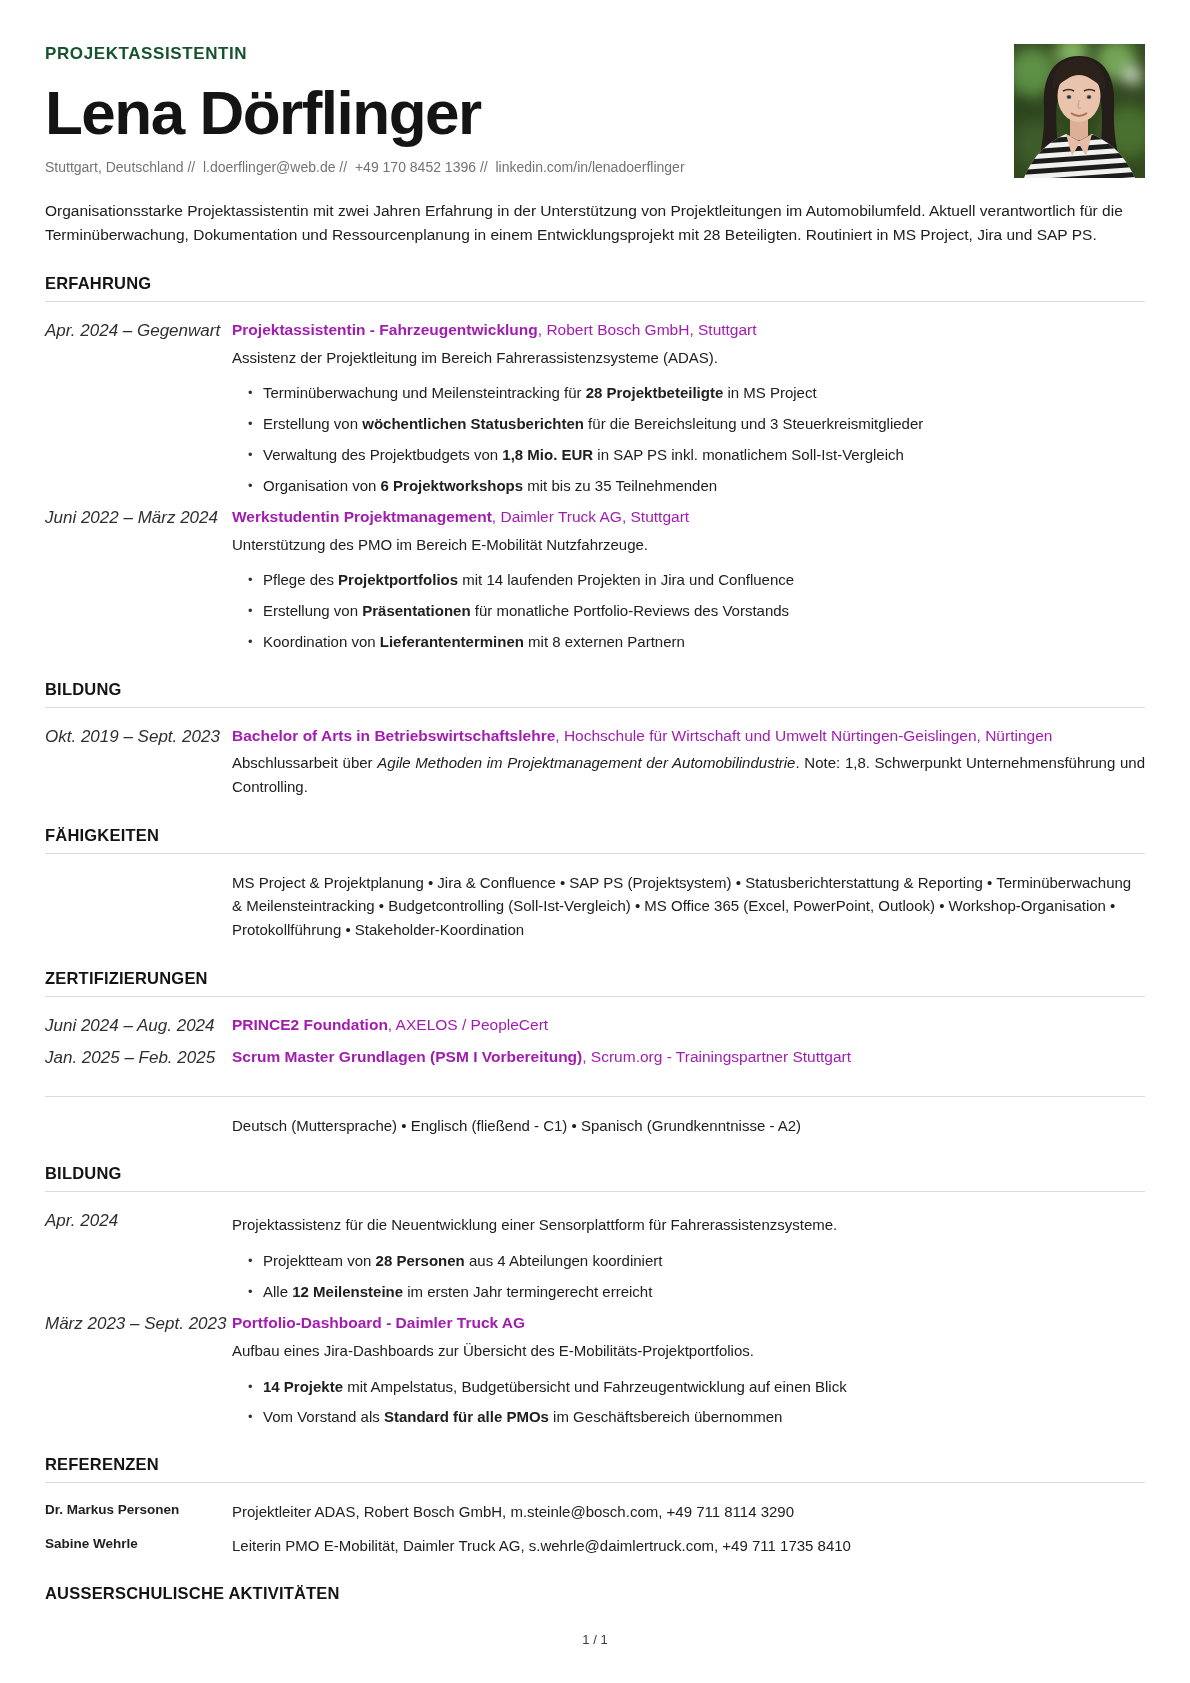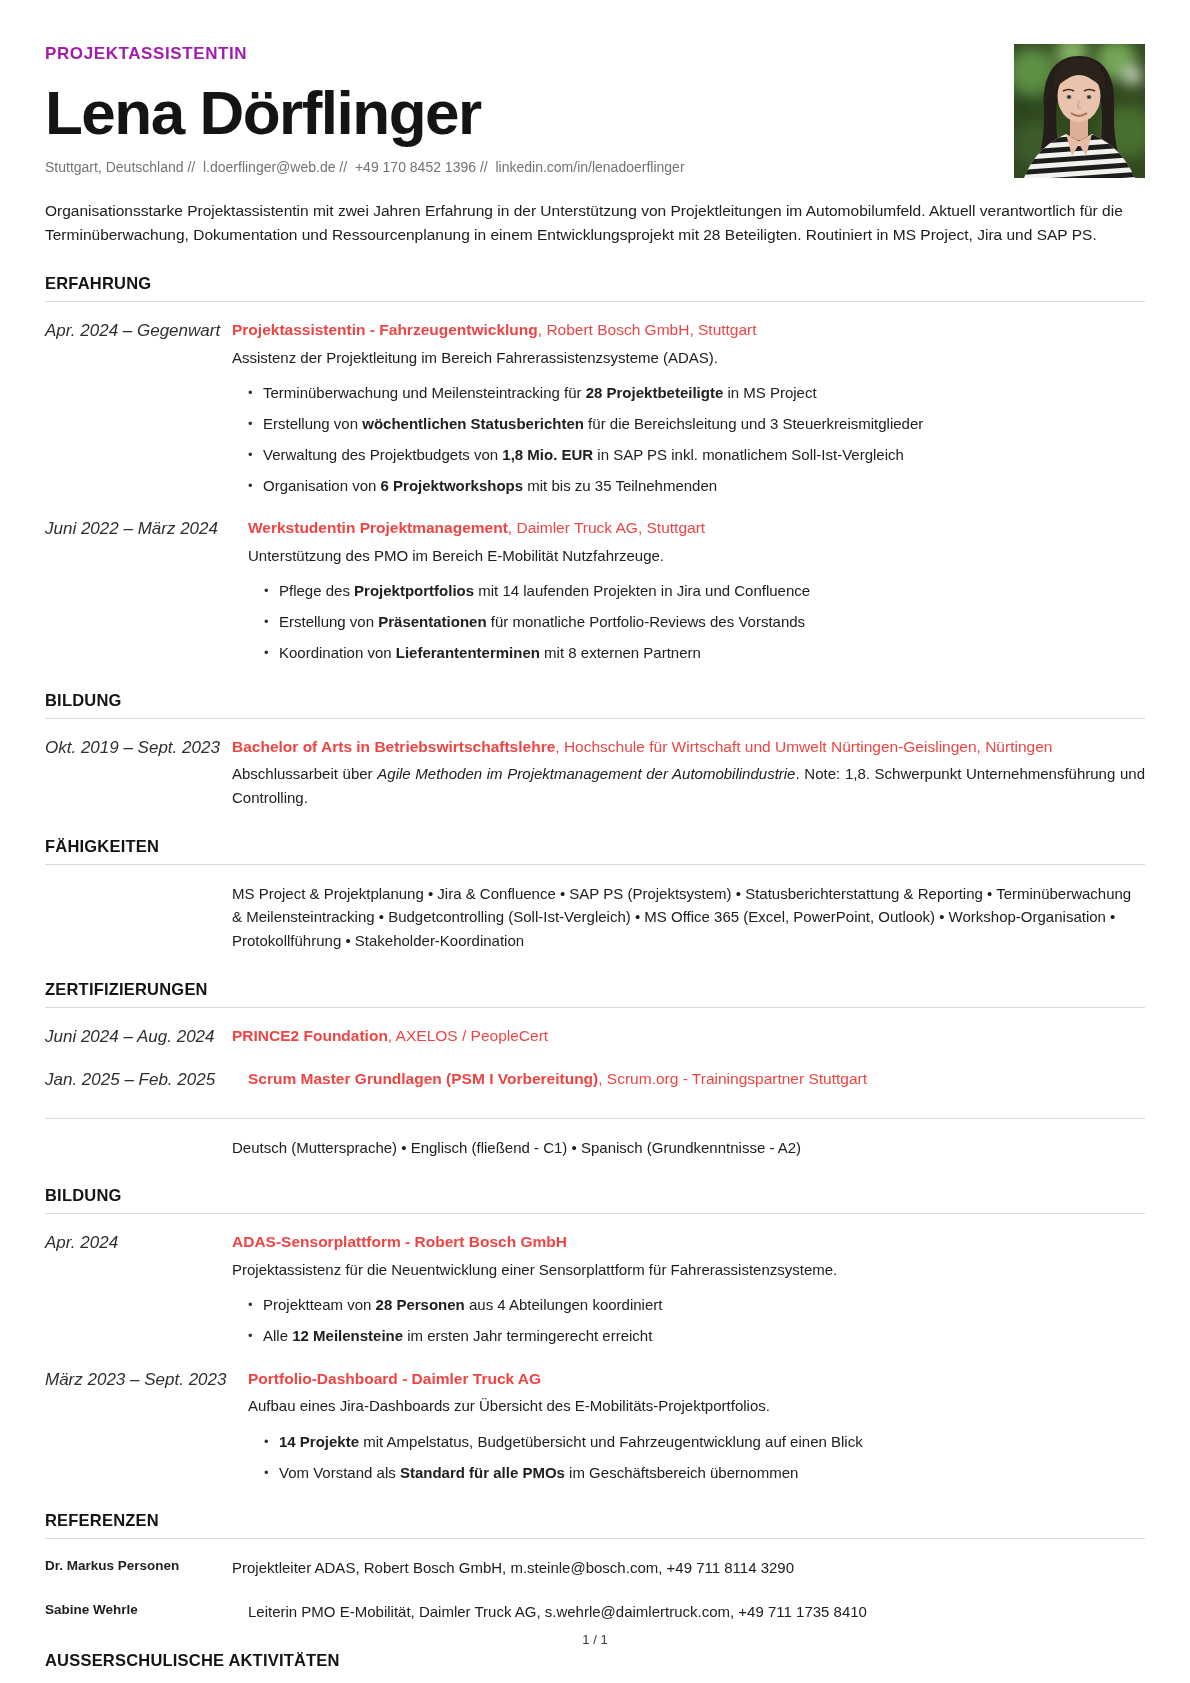--- a/index.html
+++ b/index.html
@@ -12,21 +12,21 @@
     overflow: hidden;
   }
   .page {
     position: relative;
     width: 1190px; height: 1683px;
     padding: 44px 45px 0 45px;
   }
   
   .overline {
     font-size: 17px; font-weight: 700; letter-spacing: 0.6px;
-    color: #a21caf;
+    color: #14532d;
   }
   .name {
     margin: 16px 0 0 0;
     font-size: 62px; font-weight: 700; letter-spacing: -1.5px;
     color: #141414; line-height: 1.05;
   }
   .contact {
     margin-top: 14px;
     font-size: 14px; color: #737373;
     white-space: pre-wrap;
@@ -45,26 +45,26 @@
   }
   
   .section { margin-top: 27px; }
   .section h2 {
     margin: 0 0 8px 0;
     font-size: 16.5px; font-weight: 700; letter-spacing: 0.2px;
     color: #141414;
   }
   .rule { border-top: 1px solid #d9d9d9; height: 0; }
   .entry { display: flex; margin-top: 17px; }
-  .entry + .entry { margin-top: 21px; gap: 16px; }
+  .entry + .entry { margin-top: 10px; }
   .col-left { width: 187px; flex: 0 0 187px; padding-top: 2px; }
   .col-left.date { font-style: italic; font-size: 17px; color: #2e2e2e; }
   .col-left.label { font-weight: 700; font-size: 13.5px; color: #1e1e1e; }
   .col-main { flex: 1 1 auto; min-width: 0; }
-  .entry-title { margin: 0; font-size: 15.5px; line-height: 1.45; color: #ef4444; }
+  .entry-title { margin: 0; font-size: 15.5px; line-height: 1.45; color: #a21caf; }
   .entry-title .seg-b { font-weight: 700; }
   .entry-desc { margin: 4px 0 0 0; font-size: 15px; line-height: 1.58; color: #202020; }
   .entry-desc.justify { text-align: justify; }
   .entry-desc.first { margin-top: 0; }
   .seg-b { font-weight: 700; }
   .seg-i { font-style: italic; }
   ul.bullets { margin: 13px 0 0 0; padding: 0 0 0 16px; list-style: none; }
   ul.bullets li {
     position: relative; padding-left: 15px; margin-top: 9px;
     font-size: 15px; line-height: 1.45; color: #202020;
@@ -216,21 +216,20 @@
             <p class="entry-desc first"><span>Deutsch (Muttersprache) • Englisch (fließend - C1) • Spanisch (Grundkenntnisse - A2)</span></p>
           </div>
         </div>
       </section>
       <section class="section">
         <h2>BILDUNG</h2>
         <div class="rule"></div>
         <div class="entry">
           <div class="col-left date">Apr. 2024</div>
           <div class="col-main">
-            <p class="entry-title"><span class="seg-b">ADAS-Sensorplattform - Robert Bosch GmbH</span></p>
             <p class="entry-desc"><span>Projektassistenz für die Neuentwicklung einer Sensorplattform für Fahrerassistenzsysteme.</span></p>
             <ul class="bullets">
               <li><span>Projektteam von </span><span class="seg-b">28 Personen</span><span> aus 4 Abteilungen koordiniert</span></li>
               <li><span>Alle </span><span class="seg-b">12 Meilensteine</span><span> im ersten Jahr termingerecht erreicht</span></li>
             </ul>
           </div>
         </div>
         <div class="entry">
           <div class="col-left date">März 2023 – Sept. 2023</div>
           <div class="col-main">

